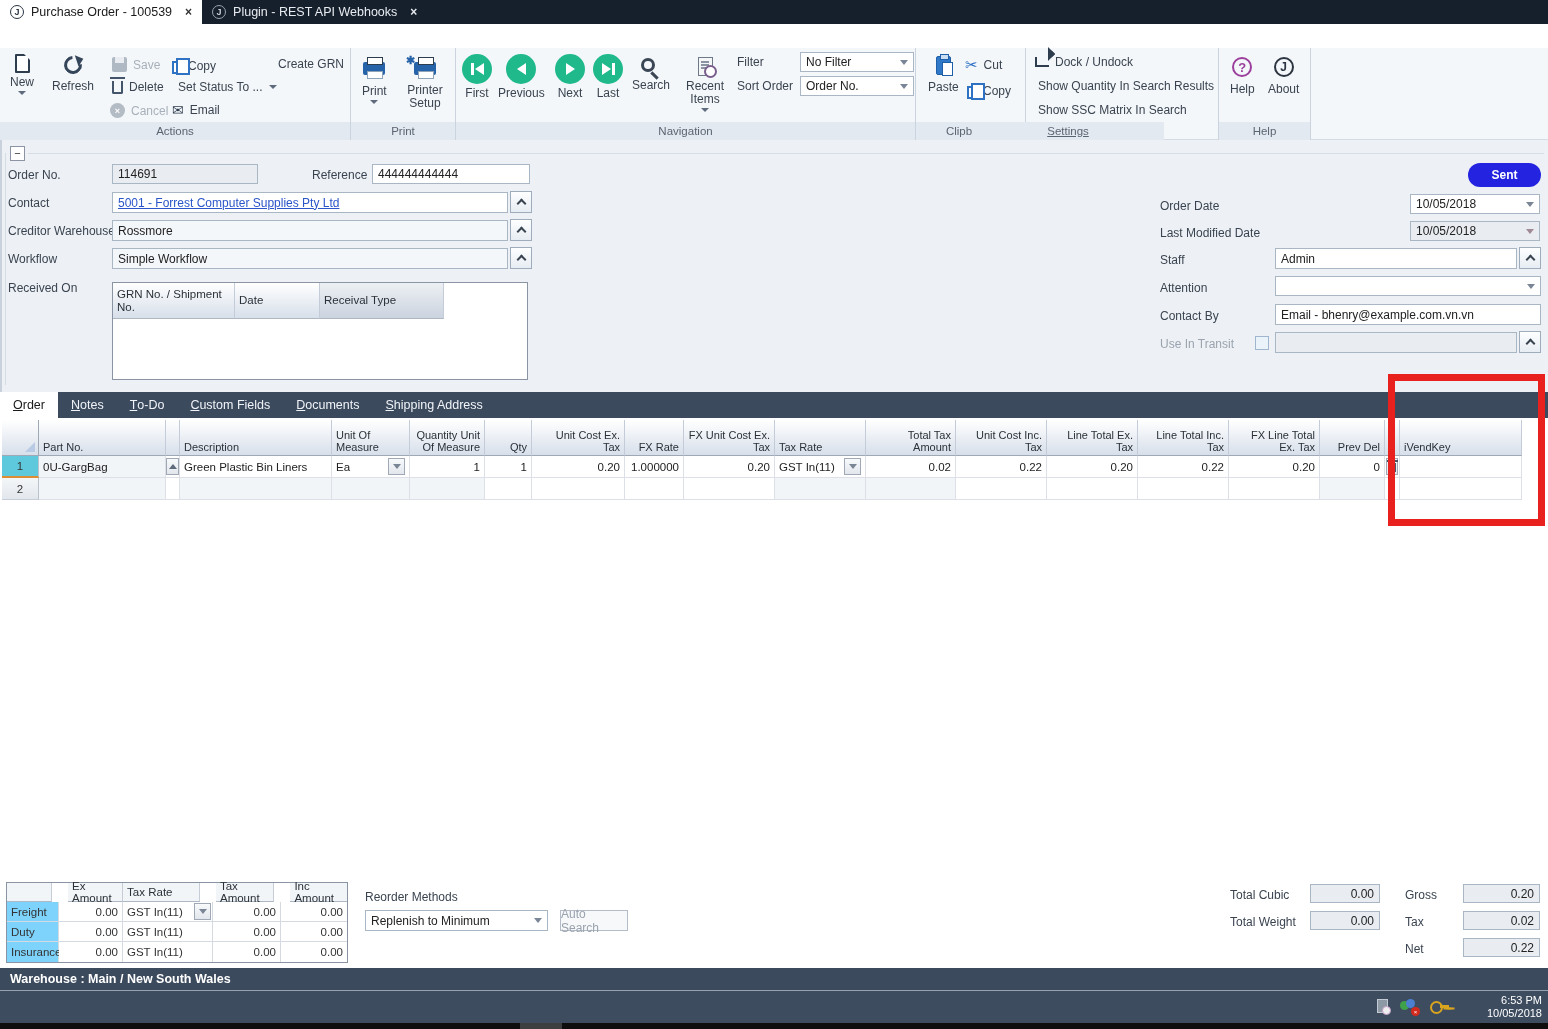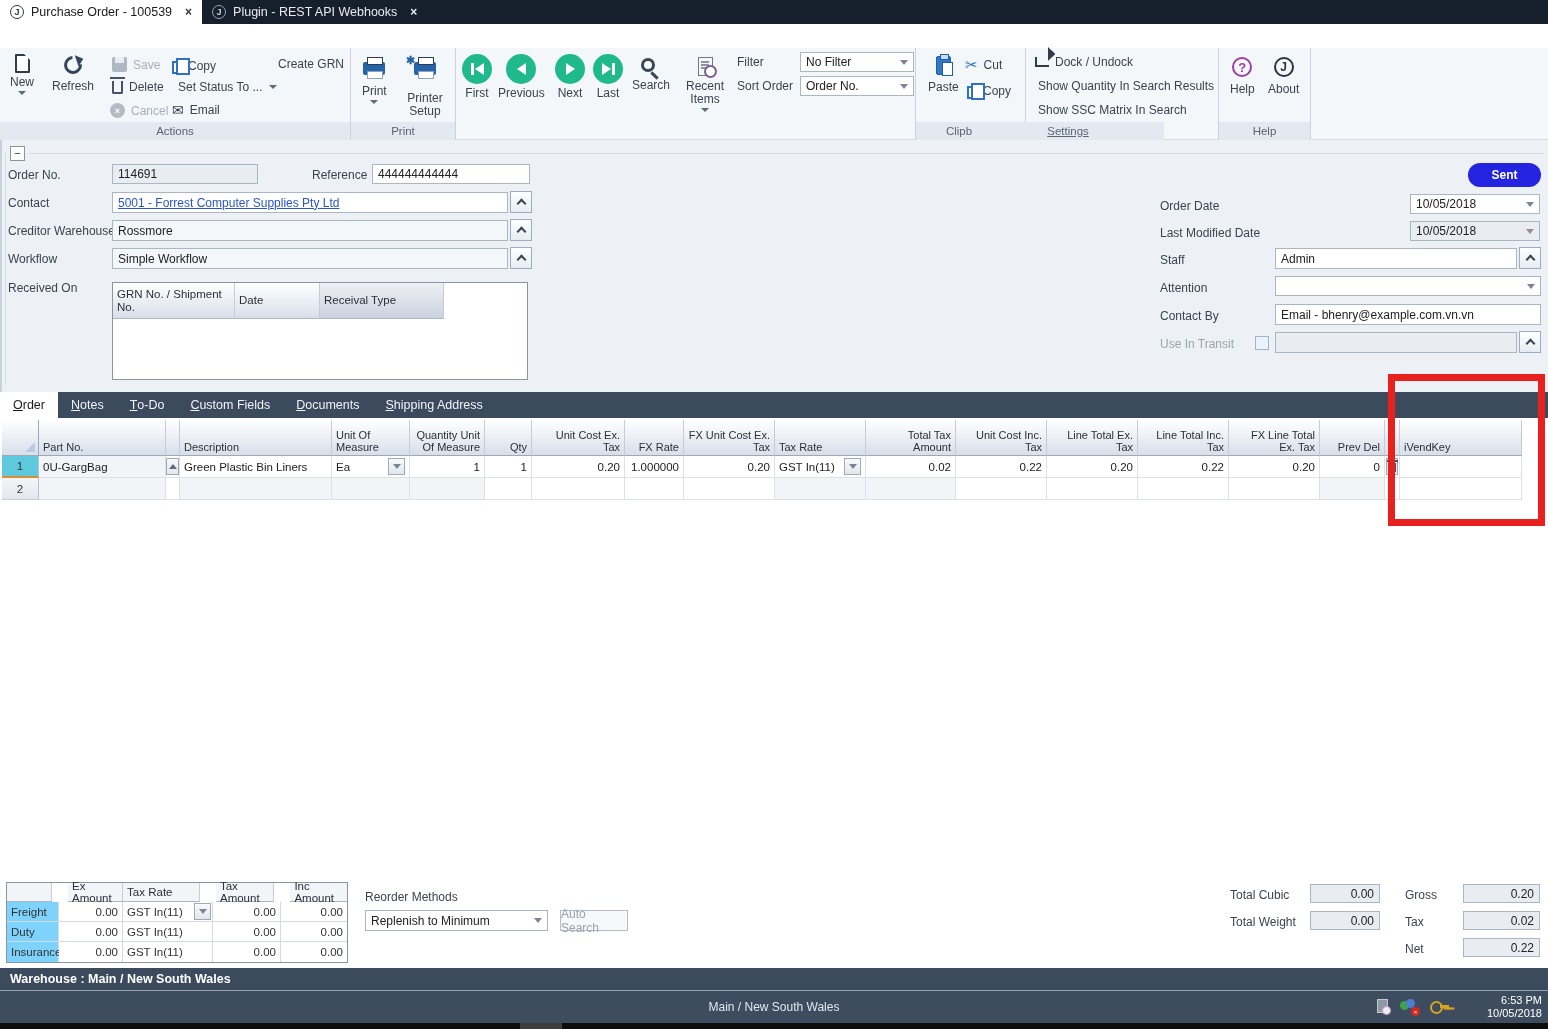--- a/index.html
+++ b/index.html
@@ -210,21 +210,21 @@
 
     <div class="bigbtn" style="left:362px; top:6px;">
       <span class="icon-print"></span>
       <span style="margin-top:7px;">Print</span>
       <span class="caret"></span>
     </div>
     <div class="bigbtn" style="left:402px; top:6px; width:46px;">
       <span class="icon-print" style="position:relative;">
           <span class="icon-gear">✱</span>
         </span>
-      <span style="margin-top:15px; text-align:center; line-height:13px;">Printer Setup</span>
+      <span style="margin-top:7px; text-align:center; line-height:13px;">Printer Setup</span>
     </div>
     <div class="glabelrow" style="left:351px; width:104px;">Print</div>
     <div class="gsep" style="left:455px;"></div>
 
     <div class="bigbtn" style="left:462px; top:6px;">
       <span class="navbtn">
           <span class="nbar"></span>
           <span class="t-left"></span>
         </span>
       <span>First</span>
@@ -260,20 +260,21 @@
     <div class="riblabel abs" style="left:737px; top:7px;">Filter</div>
     <div class="combo" style="left:800px; top:4px; width:114px; height:20px;">
       <span>No Filter</span>
         <span class="dd"></span>
     </div>
     <div class="riblabel abs" style="left:737px; top:31px;">Sort Order</div>
     <div class="combo" style="left:800px; top:28px; width:114px; height:20px;">
       <span>Order No.</span>
         <span class="dd"></span>
     </div>
+    <div class="glabelrow" style="left:456px; width:459px;">Navigation</div>
     <div class="gsep" style="left:915px;"></div>
 
     <div class="bigbtn" style="left:928px; top:6px;">
       <span class="icon-paste" style="margin:2px 0 3px;"></span>
       <span>Paste</span>
     </div>
     <div class="smallbtn" style="left:965px; top:9px;">
       <span class="icon-cut">✂</span>
       <span>Cut</span>
     </div>
@@ -553,21 +554,20 @@
     </div>
   <div class="flabel abs" style="left:1405px; top:942px;">Net</div>
   <div class="tb ro" style="left:1463px; top:938px; width:77px; height:19px; justify-content:flex-end;">
       <span>0.22</span>
     </div>
 
   <div class="abs statusbar">
     <span>Warehouse : Main / New South Wales</span>
   </div>
   <div class="abs appbar">
-    <div class="appbar-center">Main / New South Wales</div>
     <div class="tray" style="right:160px;">
         <span class="tray1"></span>
       </div>
     <div class="tray" style="right:130px;">
         <span class="tray2">
           <span class="p1"></span>
           <span class="p2"></span>
           <span class="badge">×</span>
         </span>
       </div>

